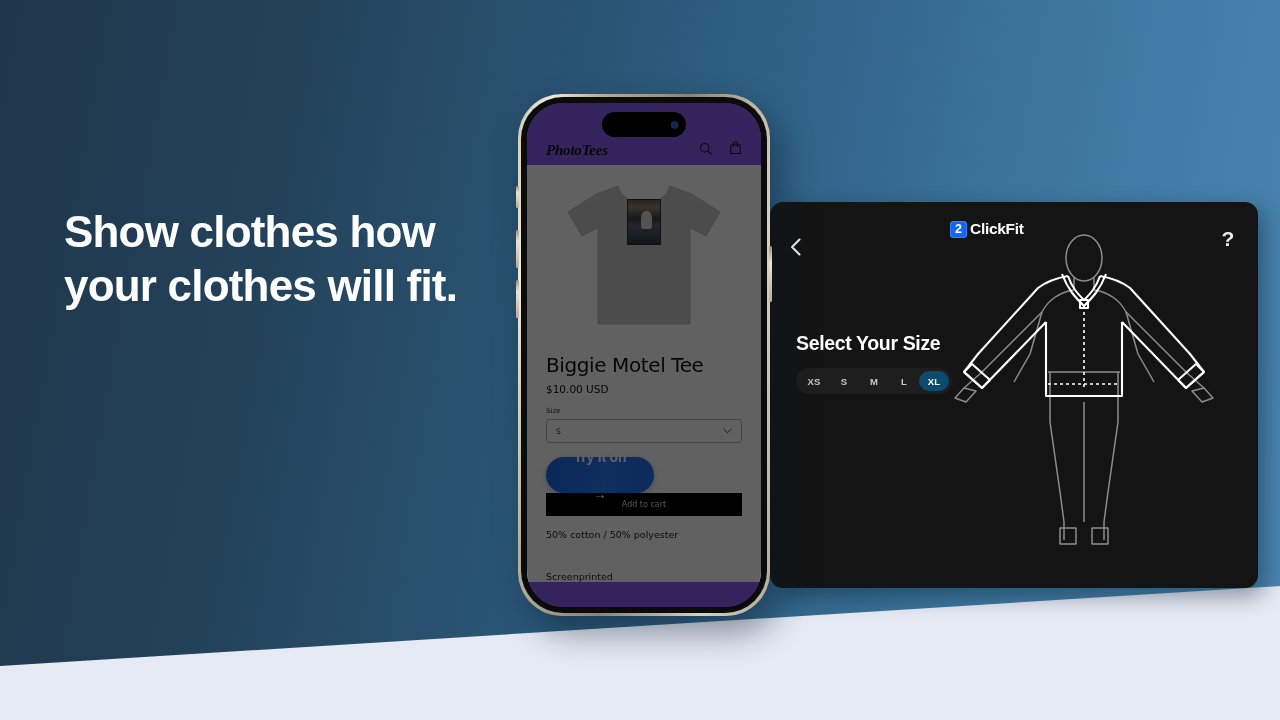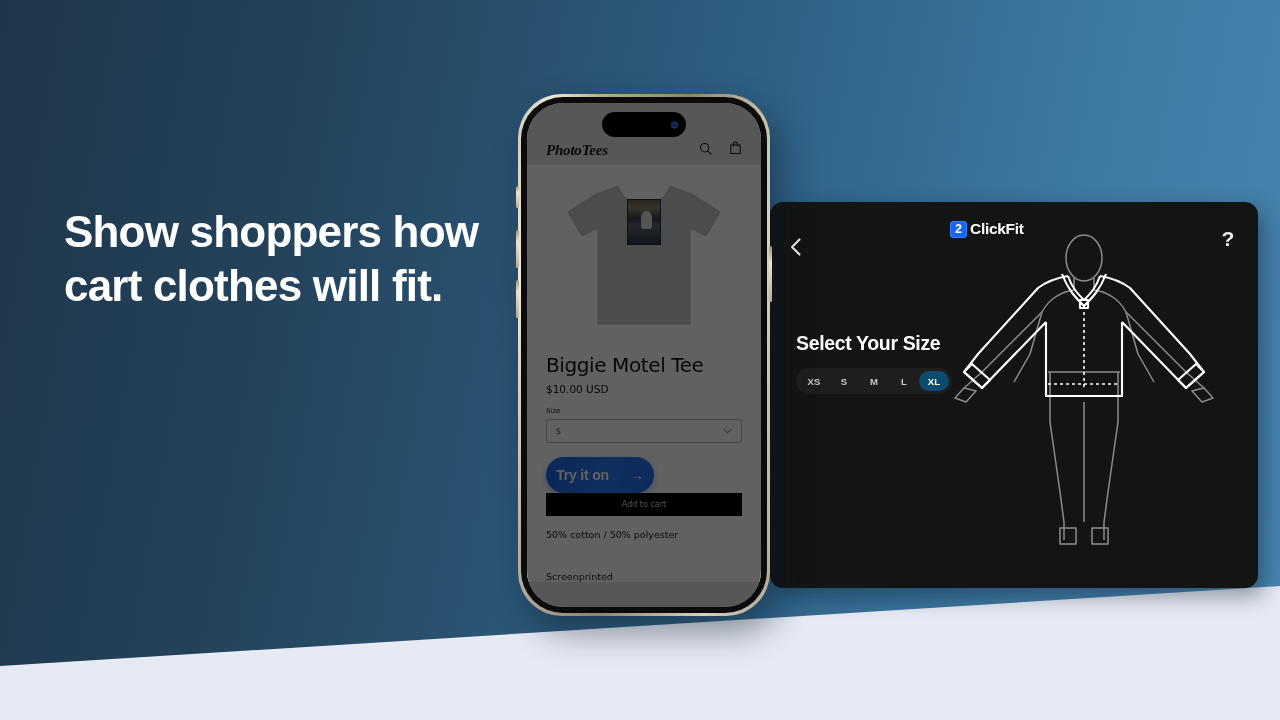--- a/index.html
+++ b/index.html
@@ -175,21 +175,21 @@
   .phone-body {
     width: 100%; height: 100%;
     border-radius: 42px;
     background: #0b0b0b;
     padding: 6px;
   }
   .phone-screen {
     position: relative;
     width: 100%; height: 100%;
     border-radius: 36px;
-    background: #e5e5e5;
+    background: #8b5cf6;
     overflow: hidden;
   }
   .screen-dim {
     position: absolute;
     inset: 0;
     background: rgba(0,0,0,0.62);
     z-index: 8;
     pointer-events: none;
   }
   .dynamic-island {
@@ -307,20 +307,21 @@
     background: linear-gradient(100deg, #1867e8 0%, #2b7bf5 55%, #1f6ff0 100%);
     color: #ffffff;
     font-size: 14px;
     font-weight: 700;
     display: flex;
     align-items: center;
     justify-content: center;
     gap: 21px;
     letter-spacing: -0.2px;
     box-shadow: 0 2px 6px rgba(20, 80, 190, 0.35);
+    flex-direction: column;
   }
   .addcart-btn {
     height: 23px;
     background: #000000;
     color: #d5d5d5;
     font-family: "DejaVu Sans", sans-serif;
     font-size: 8px;
     display: flex; align-items: center; justify-content: center;
   }
   .product-meta {
@@ -343,21 +344,21 @@
 </style>
 </head>
 <body>
 
 <div id="stage">
 
   <div class="bg-gradient"></div>
   <div class="bg-light-wedge"></div>
 
   <div class="copy">
-    <div class="headline">Show shoppers how cart clothes will fit.</div>
+    <div class="headline">Show clothes how your clothes will fit.</div>
   </div>
 
   <div class="clickfit-panel">
 
     <div class="cf-back-btn">
       <span>
         <svg width="13" height="20" viewBox="0 0 13 20" fill="none">
           <path d="M10.5 2.5 L3 10 L10.5 17.5" stroke="#f2f2f2" stroke-width="2.1" stroke-linecap="round" stroke-linejoin="round"></path>
         </svg>
       </span>

